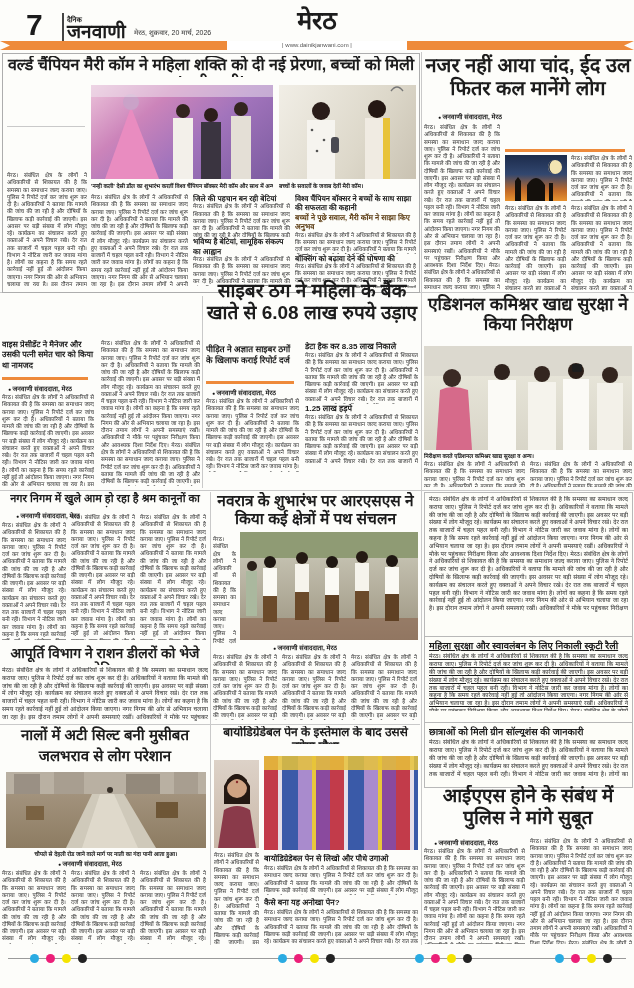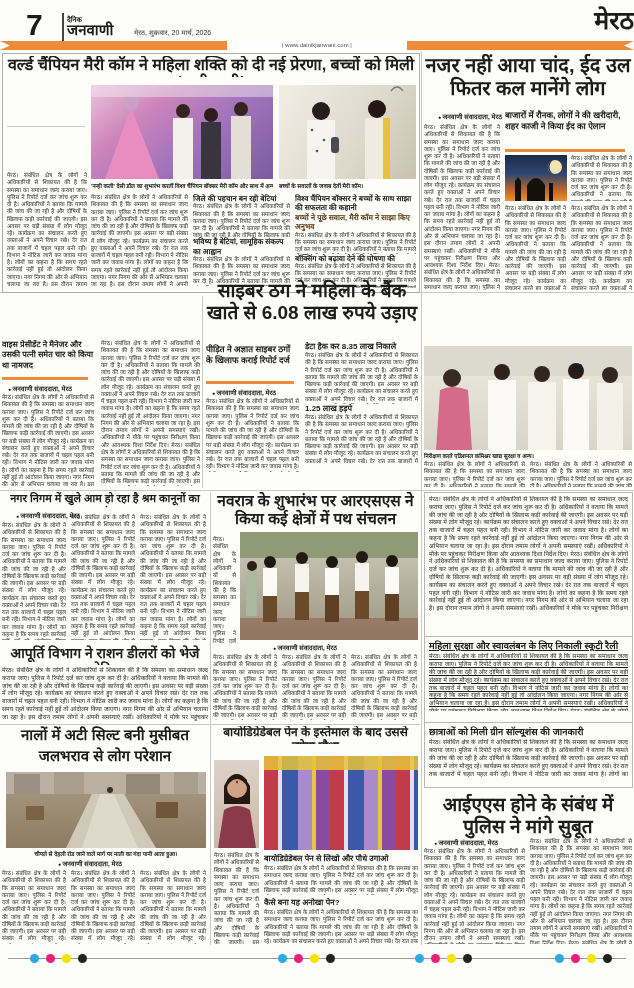--- a/index.html
+++ b/index.html
@@ -2,21 +2,21 @@
 <html><head>
 <meta charset="utf-8">
 <style>
   html,body{margin:0;padding:0;background:#e9e9e9;}
   .sheet{position:relative;width:634px;height:988px;background:#fdfdfa;margin:0 auto;
          font-family:"Liberation Sans","DejaVu Sans",sans-serif;color:#1c1c1c;overflow:hidden;}
   .abs{position:absolute;}
   
   .pageno{font-size:30px;font-weight:bold;line-height:1;}
   .brand-pre{font-size:7px;font-weight:bold;}
-  .brand-name{font-size:15px;font-weight:bold;line-height:1;}
+  .brand-name{font-size:19px;font-weight:bold;line-height:1;}
   .edition{font-size:7px;color:#333;}
   .masthead{width:100%;text-align:center;font-size:25px;font-weight:bold;line-height:1;}
   .ribbon{left:0;top:41px;width:634px;height:9px;background:#ee8a3a;
           clip-path:polygon(0 0,10px 50%,0 100%,100% 100%,624px 50%,100% 0);}
   .urlbox{left:227px;top:41px;width:180px;height:9px;background:#fff;text-align:center;
           font-size:6px;line-height:9px;color:#555;}
   
   .hl{font-weight:bold;line-height:1.15;text-align:center;overflow:hidden;margin:0;}
   .standfirst{font-weight:bold;font-size:8px;line-height:1.3;overflow:hidden;}
   .obar{height:3px;background:#ee8a3a;}
@@ -49,21 +49,21 @@
 </head>
 <body>
 
 <div class="sheet">
 
   <div class="abs pageno" style="left:26px;top:10px;">7</div>
   <div class="abs" style="left:62px;top:13px;width:1.5px;height:28px;background:#444;"></div>
   <div class="abs brand-pre" style="left:67px;top:15px;">दैनिक</div>
   <div class="abs brand-name" style="left:67px;top:22px;">जनवाणी</div>
   <div class="abs edition" style="left:134px;top:28px;">मेरठ, शुक्रवार, 20 मार्च, 2026</div>
-  <div class="abs masthead" style="left:0;top:8px;text-align:right;">मेरठ</div>
+  <div class="abs masthead" style="left:0;top:8px;">मेरठ</div>
   <div class="abs ribbon"></div>
   <div class="abs urlbox">| www.dainikjanwani.com |</div>
 
   <div class="abs rh" style="left:0;top:292px;width:634px;"></div>
   <div class="abs rh" style="left:0;top:490px;width:634px;"></div>
   <div class="abs rh" style="left:0;top:724px;width:420px;"></div>
   <div class="abs rv" style="left:421px;top:52px;height:893px;"></div>
   <div class="abs rv" style="left:202px;top:296px;height:192px;"></div>
   <div class="abs rv" style="left:210px;top:492px;height:453px;"></div>
 
@@ -119,21 +119,20 @@
       <div class="greek" style="height:22px;">मेरठ। संबंधित क्षेत्र के लोगों ने अधिकारियों से शिकायत की है कि समस्या का समाधान जल्द कराया जाए। पुलिस ने रिपोर्ट दर्ज कर जांच शुरू कर दी है। अधिकारियों ने बताया कि मामले की जांच की जा रही है और दोषियों के खिलाफ कड़ी कार्रवाई की जाएगी। इस अवसर पर बड़ी संख्या में लोग मौजूद रहे। कार्यक्रम का संचालन करते हुए वक्ताओं ने अपने विचार रखे। देर रात तक बाजारों में चहल पहल बनी रही। विभाग ने नोटिस जारी कर जवाब मांगा है। लोगों का कहना है कि समय रहते कार्रवाई नहीं हुई तो आंदोलन किया जाएगा। नगर निगम की ओर से अभियान चलाया जा रहा है। इस दौरान तमाम लोगों ने अपनी समस्याएं रखीं। अधिकारियों ने मौके पर पहुंचकर निरीक्षण किया और आवश्यक दिशा निर्देश दिए।  मेरठ। संबंधित क्षेत्र के लोगों ने अधिकारियों से शिकायत की है कि समस्या का समाधान जल्द कराया जाए। पुलिस ने रिपोर्ट दर्ज कर जांच शुरू कर दी है। अधिकारियों ने बताया कि मामले की जांच की जा रही है और दोषियों के खिलाफ कड़ी कार्रवाई की जाएगी। इस अवसर पर बड़ी संख्या में लोग मौजूद रहे। कार्यक्रम का संचालन करते हुए वक्ताओं ने अपने विचार रखे। देर रात तक बाजारों में चहल पहल बनी रही। विभाग ने नोटिस जारी कर जवाब मांगा है। लोगों का कहना है कि समय रहते कार्रवाई नहीं हुई तो आंदोलन किया जाएगा। नगर निगम की ओर से अभियान चलाया जा रहा है। इस दौरान तमाम लोगों ने अपनी समस्याएं रखीं। अधिकारियों ने मौके पर पहुंचकर निरीक्षण किया और आवश्यक दिशा निर्देश दिए।  मेरठ। संबंधित क्षेत्र के लोगों ने अधिकारियों से शिकायत की है कि समस्या का समाधान जल्द कराया जाए। पुलिस ने रिपोर्ट दर्ज कर जांच शुरू कर दी है। अधिकारियों ने बताया कि मामले की जांच की जा रही है और दोषियों के खिलाफ कड़ी कार्रवाई की जाएगी। इस अवसर पर बड़ी संख्या में लोग मौजूद रहे। कार्यक्रम का संचालन करते हुए वक्ताओं ने अपने विचार रखे। देर रात तक बाजारों में चहल पहल बनी रही। विभाग ने नोटिस जारी कर जवाब मांगा है। लोगों का कहना है कि समय रहते कार्रवाई नहीं हुई तो आंदोलन किया जाएगा। नगर निगम की ओर से अभियान चलाया जा रहा है। इस दौरान तमाम लोगों ने अपनी समस्याएं रखीं। अधिकारियों ने मौके पर पहुंचकर निरीक्षण किया और आवश्यक दिशा निर्देश दिए।  </div>
       <div class="sub">बॉक्सिंग को बढ़ावा देने की घोषणा की</div>
       <div class="greek" style="height:26px;">मेरठ। संबंधित क्षेत्र के लोगों ने अधिकारियों से शिकायत की है कि समस्या का समाधान जल्द कराया जाए। पुलिस ने रिपोर्ट दर्ज कर जांच शुरू कर दी है। अधिकारियों ने बताया कि मामले की जांच की जा रही है और दोषियों के खिलाफ कड़ी कार्रवाई की जाएगी। इस अवसर पर बड़ी संख्या में लोग मौजूद रहे। कार्यक्रम का संचालन करते हुए वक्ताओं ने अपने विचार रखे। देर रात तक बाजारों में चहल पहल बनी रही। विभाग ने नोटिस जारी कर जवाब मांगा है। लोगों का कहना है कि समय रहते कार्रवाई नहीं हुई तो आंदोलन किया जाएगा। नगर निगम की ओर से अभियान चलाया जा रहा है। इस दौरान तमाम लोगों ने अपनी समस्याएं रखीं। अधिकारियों ने मौके पर पहुंचकर निरीक्षण किया और आवश्यक दिशा निर्देश दिए।  मेरठ। संबंधित क्षेत्र के लोगों ने अधिकारियों से शिकायत की है कि समस्या का समाधान जल्द कराया जाए। पुलिस ने रिपोर्ट दर्ज कर जांच शुरू कर दी है। अधिकारियों ने बताया कि मामले की जांच की जा रही है और दोषियों के खिलाफ कड़ी कार्रवाई की जाएगी। इस अवसर पर बड़ी संख्या में लोग मौजूद रहे। कार्यक्रम का संचालन करते हुए वक्ताओं ने अपने विचार रखे। देर रात तक बाजारों में चहल पहल बनी रही। विभाग ने नोटिस जारी कर जवाब मांगा है। लोगों का कहना है कि समय रहते कार्रवाई नहीं हुई तो आंदोलन किया जाएगा। नगर निगम की ओर से अभियान चलाया जा रहा है। इस दौरान तमाम लोगों ने अपनी समस्याएं रखीं। अधिकारियों ने मौके पर पहुंचकर निरीक्षण किया और आवश्यक दिशा निर्देश दिए।  मेरठ। संबंधित क्षेत्र के लोगों ने अधिकारियों से शिकायत की है कि समस्या का समाधान जल्द कराया जाए। पुलिस ने रिपोर्ट दर्ज कर जांच शुरू कर दी है। अधिकारियों ने बताया कि मामले की जांच की जा रही है और दोषियों के खिलाफ कड़ी कार्रवाई की जाएगी। इस अवसर पर बड़ी संख्या में लोग मौजूद रहे। कार्यक्रम का संचालन करते हुए वक्ताओं ने अपने विचार रखे। देर रात तक बाजारों में चहल पहल बनी रही। विभाग ने नोटिस जारी कर जवाब मांगा है। लोगों का कहना है कि समय रहते कार्रवाई नहीं हुई तो आंदोलन किया जाएगा। नगर निगम की ओर से अभियान चलाया जा रहा है। इस दौरान तमाम लोगों ने अपनी समस्याएं रखीं। अधिकारियों ने मौके पर पहुंचकर निरीक्षण किया और आवश्यक दिशा निर्देश दिए।  </div>
     </div>
   </div>
 
   <div class="abs" style="left:424px;top:54px;width:208px;height:236px;">
     <h2 class="hl" style="position:absolute;left:0;top:0;width:208px;height:52px;font-size:20px;">नजर नहीं आया चांद, ईद उल फितर कल मानेंगे लोग</h2>
     <div class="byline abs" style="left:14px;top:58px;">जनवाणी संवाददाता, मेरठ</div>
     <div class="greek abs" style="left:0;top:70px;width:76px;height:166px;">मेरठ। संबंधित क्षेत्र के लोगों ने अधिकारियों से शिकायत की है कि समस्या का समाधान जल्द कराया जाए। पुलिस ने रिपोर्ट दर्ज कर जांच शुरू कर दी है। अधिकारियों ने बताया कि मामले की जांच की जा रही है और दोषियों के खिलाफ कड़ी कार्रवाई की जाएगी। इस अवसर पर बड़ी संख्या में लोग मौजूद रहे। कार्यक्रम का संचालन करते हुए वक्ताओं ने अपने विचार रखे। देर रात तक बाजारों में चहल पहल बनी रही। विभाग ने नोटिस जारी कर जवाब मांगा है। लोगों का कहना है कि समय रहते कार्रवाई नहीं हुई तो आंदोलन किया जाएगा। नगर निगम की ओर से अभियान चलाया जा रहा है। इस दौरान तमाम लोगों ने अपनी समस्याएं रखीं। अधिकारियों ने मौके पर पहुंचकर निरीक्षण किया और आवश्यक दिशा निर्देश दिए।  मेरठ। संबंधित क्षेत्र के लोगों ने अधिकारियों से शिकायत की है कि समस्या का समाधान जल्द कराया जाए। पुलिस ने रिपोर्ट दर्ज कर जांच शुरू कर दी है। अधिकारियों ने बताया कि मामले की जांच की जा रही है और दोषियों के खिलाफ कड़ी कार्रवाई की जाएगी। इस अवसर पर बड़ी संख्या में लोग मौजूद रहे। कार्यक्रम का संचालन करते हुए वक्ताओं ने अपने विचार रखे। देर रात तक बाजारों में चहल पहल बनी रही। विभाग ने नोटिस जारी कर जवाब मांगा है। लोगों का कहना है कि समय रहते कार्रवाई नहीं हुई तो आंदोलन किया जाएगा। नगर निगम की ओर से अभियान चलाया जा रहा है। इस दौरान तमाम लोगों ने अपनी समस्याएं रखीं। अधिकारियों ने मौके पर पहुंचकर निरीक्षण किया और आवश्यक दिशा निर्देश दिए।  मेरठ। संबंधित क्षेत्र के लोगों ने अधिकारियों से शिकायत की है कि समस्या का समाधान जल्द कराया जाए। पुलिस ने रिपोर्ट दर्ज कर जांच शुरू कर दी है। अधिकारियों ने बताया कि मामले की जांच की जा रही है और दोषियों के खिलाफ कड़ी कार्रवाई की जाएगी। इस अवसर पर बड़ी संख्या में लोग मौजूद रहे। कार्यक्रम का संचालन करते हुए वक्ताओं ने अपने विचार रखे। देर रात तक बाजारों में चहल पहल बनी रही। विभाग ने नोटिस जारी कर जवाब मांगा है। लोगों का कहना है कि समय रहते कार्रवाई नहीं हुई तो आंदोलन किया जाएगा। नगर निगम की ओर से अभियान चलाया जा रहा है। इस दौरान तमाम लोगों ने अपनी समस्याएं रखीं। अधिकारियों ने मौके पर पहुंचकर निरीक्षण किया और आवश्यक दिशा निर्देश दिए।  </div>
-    <div class="standfirst abs" style="left:81px;top:56px;width:127px;height:38px;font-size:8.5px;">बाजारों में रौनक, लोगों ने की खरीदारी, शहर काजी ने किया ईद का ऐलान</div>
     <div class="obar abs" style="left:81px;top:95px;width:120px;"></div>
     <div class="photo ph-mosque abs" style="left:81px;top:101px;width:62px;height:46px;">
       <svg width="62" height="46" viewBox="0 0 62 46">
         <circle cx="50" cy="12" r="7" fill="#f2e4b2"></circle>
           <circle cx="53" cy="10" r="6" fill="#2a3550" opacity="0.0"></circle>
         <path d="M50,5 a7,7 0 1,0 0.1,14 a5.5,7 0 1,1 -0.1,-14" fill="#27324e"></path>
         <path d="M10,46 L10,26 L13,22 L16,26 L16,46 Z" fill="#14100c"></path>
         <path d="M22,46 L22,30 Q31,16 40,30 L40,46 Z" fill="#14100c"></path>
         <rect x="44" y="28" width="4" height="18" fill="#14100c"></rect>
       </svg>
@@ -159,20 +158,21 @@
     <div class="greek abs" style="left:0;top:118px;width:93px;height:74px;">मेरठ। संबंधित क्षेत्र के लोगों ने अधिकारियों से शिकायत की है कि समस्या का समाधान जल्द कराया जाए। पुलिस ने रिपोर्ट दर्ज कर जांच शुरू कर दी है। अधिकारियों ने बताया कि मामले की जांच की जा रही है और दोषियों के खिलाफ कड़ी कार्रवाई की जाएगी। इस अवसर पर बड़ी संख्या में लोग मौजूद रहे। कार्यक्रम का संचालन करते हुए वक्ताओं ने अपने विचार रखे। देर रात तक बाजारों में चहल पहल बनी रही। विभाग ने नोटिस जारी कर जवाब मांगा है। लोगों का कहना है कि समय रहते कार्रवाई नहीं हुई तो आंदोलन किया जाएगा। नगर निगम की ओर से अभियान चलाया जा रहा है। इस दौरान तमाम लोगों ने अपनी समस्याएं रखीं। अधिकारियों ने मौके पर पहुंचकर निरीक्षण किया और आवश्यक दिशा निर्देश दिए।  मेरठ। संबंधित क्षेत्र के लोगों ने अधिकारियों से शिकायत की है कि समस्या का समाधान जल्द कराया जाए। पुलिस ने रिपोर्ट दर्ज कर जांच शुरू कर दी है। अधिकारियों ने बताया कि मामले की जांच की जा रही है और दोषियों के खिलाफ कड़ी कार्रवाई की जाएगी। इस अवसर पर बड़ी संख्या में लोग मौजूद रहे। कार्यक्रम का संचालन करते हुए वक्ताओं ने अपने विचार रखे। देर रात तक बाजारों में चहल पहल बनी रही। विभाग ने नोटिस जारी कर जवाब मांगा है। लोगों का कहना है कि समय रहते कार्रवाई नहीं हुई तो आंदोलन किया जाएगा। नगर निगम की ओर से अभियान चलाया जा रहा है। इस दौरान तमाम लोगों ने अपनी समस्याएं रखीं। अधिकारियों ने मौके पर पहुंचकर निरीक्षण किया और आवश्यक दिशा निर्देश दिए।  मेरठ। संबंधित क्षेत्र के लोगों ने अधिकारियों से शिकायत की है कि समस्या का समाधान जल्द कराया जाए। पुलिस ने रिपोर्ट दर्ज कर जांच शुरू कर दी है। अधिकारियों ने बताया कि मामले की जांच की जा रही है और दोषियों के खिलाफ कड़ी कार्रवाई की जाएगी। इस अवसर पर बड़ी संख्या में लोग मौजूद रहे। कार्यक्रम का संचालन करते हुए वक्ताओं ने अपने विचार रखे। देर रात तक बाजारों में चहल पहल बनी रही। विभाग ने नोटिस जारी कर जवाब मांगा है। लोगों का कहना है कि समय रहते कार्रवाई नहीं हुई तो आंदोलन किया जाएगा। नगर निगम की ओर से अभियान चलाया जा रहा है। इस दौरान तमाम लोगों ने अपनी समस्याएं रखीं। अधिकारियों ने मौके पर पहुंचकर निरीक्षण किया और आवश्यक दिशा निर्देश दिए।  </div>
     <div class="abs" style="left:99px;top:62px;width:113px;height:130px;overflow:hidden;">
       <div class="sub" style="font-size:8px;">डेटा हैक कर 8.35 लाख निकाले</div>
       <div class="greek" style="height:52px;">मेरठ। संबंधित क्षेत्र के लोगों ने अधिकारियों से शिकायत की है कि समस्या का समाधान जल्द कराया जाए। पुलिस ने रिपोर्ट दर्ज कर जांच शुरू कर दी है। अधिकारियों ने बताया कि मामले की जांच की जा रही है और दोषियों के खिलाफ कड़ी कार्रवाई की जाएगी। इस अवसर पर बड़ी संख्या में लोग मौजूद रहे। कार्यक्रम का संचालन करते हुए वक्ताओं ने अपने विचार रखे। देर रात तक बाजारों में चहल पहल बनी रही। विभाग ने नोटिस जारी कर जवाब मांगा है। लोगों का कहना है कि समय रहते कार्रवाई नहीं हुई तो आंदोलन किया जाएगा। नगर निगम की ओर से अभियान चलाया जा रहा है। इस दौरान तमाम लोगों ने अपनी समस्याएं रखीं। अधिकारियों ने मौके पर पहुंचकर निरीक्षण किया और आवश्यक दिशा निर्देश दिए।  मेरठ। संबंधित क्षेत्र के लोगों ने अधिकारियों से शिकायत की है कि समस्या का समाधान जल्द कराया जाए। पुलिस ने रिपोर्ट दर्ज कर जांच शुरू कर दी है। अधिकारियों ने बताया कि मामले की जांच की जा रही है और दोषियों के खिलाफ कड़ी कार्रवाई की जाएगी। इस अवसर पर बड़ी संख्या में लोग मौजूद रहे। कार्यक्रम का संचालन करते हुए वक्ताओं ने अपने विचार रखे। देर रात तक बाजारों में चहल पहल बनी रही। विभाग ने नोटिस जारी कर जवाब मांगा है। लोगों का कहना है कि समय रहते कार्रवाई नहीं हुई तो आंदोलन किया जाएगा। नगर निगम की ओर से अभियान चलाया जा रहा है। इस दौरान तमाम लोगों ने अपनी समस्याएं रखीं। अधिकारियों ने मौके पर पहुंचकर निरीक्षण किया और आवश्यक दिशा निर्देश दिए।  मेरठ। संबंधित क्षेत्र के लोगों ने अधिकारियों से शिकायत की है कि समस्या का समाधान जल्द कराया जाए। पुलिस ने रिपोर्ट दर्ज कर जांच शुरू कर दी है। अधिकारियों ने बताया कि मामले की जांच की जा रही है और दोषियों के खिलाफ कड़ी कार्रवाई की जाएगी। इस अवसर पर बड़ी संख्या में लोग मौजूद रहे। कार्यक्रम का संचालन करते हुए वक्ताओं ने अपने विचार रखे। देर रात तक बाजारों में चहल पहल बनी रही। विभाग ने नोटिस जारी कर जवाब मांगा है। लोगों का कहना है कि समय रहते कार्रवाई नहीं हुई तो आंदोलन किया जाएगा। नगर निगम की ओर से अभियान चलाया जा रहा है। इस दौरान तमाम लोगों ने अपनी समस्याएं रखीं। अधिकारियों ने मौके पर पहुंचकर निरीक्षण किया और आवश्यक दिशा निर्देश दिए।  </div>
       <div class="sub" style="font-size:8px;">1.25 लाख हड़पे</div>
       <div class="greek" style="height:50px;">मेरठ। संबंधित क्षेत्र के लोगों ने अधिकारियों से शिकायत की है कि समस्या का समाधान जल्द कराया जाए। पुलिस ने रिपोर्ट दर्ज कर जांच शुरू कर दी है। अधिकारियों ने बताया कि मामले की जांच की जा रही है और दोषियों के खिलाफ कड़ी कार्रवाई की जाएगी। इस अवसर पर बड़ी संख्या में लोग मौजूद रहे। कार्यक्रम का संचालन करते हुए वक्ताओं ने अपने विचार रखे। देर रात तक बाजारों में चहल पहल बनी रही। विभाग ने नोटिस जारी कर जवाब मांगा है। लोगों का कहना है कि समय रहते कार्रवाई नहीं हुई तो आंदोलन किया जाएगा। नगर निगम की ओर से अभियान चलाया जा रहा है। इस दौरान तमाम लोगों ने अपनी समस्याएं रखीं। अधिकारियों ने मौके पर पहुंचकर निरीक्षण किया और आवश्यक दिशा निर्देश दिए।  मेरठ। संबंधित क्षेत्र के लोगों ने अधिकारियों से शिकायत की है कि समस्या का समाधान जल्द कराया जाए। पुलिस ने रिपोर्ट दर्ज कर जांच शुरू कर दी है। अधिकारियों ने बताया कि मामले की जांच की जा रही है और दोषियों के खिलाफ कड़ी कार्रवाई की जाएगी। इस अवसर पर बड़ी संख्या में लोग मौजूद रहे। कार्यक्रम का संचालन करते हुए वक्ताओं ने अपने विचार रखे। देर रात तक बाजारों में चहल पहल बनी रही। विभाग ने नोटिस जारी कर जवाब मांगा है। लोगों का कहना है कि समय रहते कार्रवाई नहीं हुई तो आंदोलन किया जाएगा। नगर निगम की ओर से अभियान चलाया जा रहा है। इस दौरान तमाम लोगों ने अपनी समस्याएं रखीं। अधिकारियों ने मौके पर पहुंचकर निरीक्षण किया और आवश्यक दिशा निर्देश दिए।  मेरठ। संबंधित क्षेत्र के लोगों ने अधिकारियों से शिकायत की है कि समस्या का समाधान जल्द कराया जाए। पुलिस ने रिपोर्ट दर्ज कर जांच शुरू कर दी है। अधिकारियों ने बताया कि मामले की जांच की जा रही है और दोषियों के खिलाफ कड़ी कार्रवाई की जाएगी। इस अवसर पर बड़ी संख्या में लोग मौजूद रहे। कार्यक्रम का संचालन करते हुए वक्ताओं ने अपने विचार रखे। देर रात तक बाजारों में चहल पहल बनी रही। विभाग ने नोटिस जारी कर जवाब मांगा है। लोगों का कहना है कि समय रहते कार्रवाई नहीं हुई तो आंदोलन किया जाएगा। नगर निगम की ओर से अभियान चलाया जा रहा है। इस दौरान तमाम लोगों ने अपनी समस्याएं रखीं। अधिकारियों ने मौके पर पहुंचकर निरीक्षण किया और आवश्यक दिशा निर्देश दिए।  </div>
     </div>
   </div>
 
   <div class="abs" style="left:424px;top:294px;width:208px;height:194px;">
+    <h2 class="hl" style="position:absolute;left:0;top:0;width:208px;height:44px;font-size:17.5px;">एडिशनल कमिश्नर खाद्य सुरक्षा ने किया निरीक्षण</h2>
     <div class="photo ph-insp abs" style="left:0;top:52px;width:208px;height:104px;">
       <svg width="208" height="104" viewBox="0 0 208 104">
         <rect x="0" y="0" width="208" height="30" fill="#dcd9cf"></rect>
         <circle cx="28" cy="32" r="9" fill="#3a2a24"></circle>
           <path d="M12,104 L16,44 Q28,38 44,44 L48,104 Z" fill="#d66a8a"></path>
         <circle cx="78" cy="26" r="8" fill="#2f221d"></circle>
           <rect x="64" y="34" width="28" height="70" fill="#fbfaf6"></rect>
         <circle cx="118" cy="28" r="8" fill="#33251f"></circle>
           <rect x="104" y="36" width="28" height="68" fill="#f5f3ec"></rect>
         <circle cx="152" cy="25" r="8" fill="#2b1e18"></circle>
@@ -283,21 +283,21 @@
     </div>
     <div class="greek abs" style="left:1px;top:126px;width:45px;height:92px;">मेरठ। संबंधित क्षेत्र के लोगों ने अधिकारियों से शिकायत की है कि समस्या का समाधान जल्द कराया जाए। पुलिस ने रिपोर्ट दर्ज कर जांच शुरू कर दी है। अधिकारियों ने बताया कि मामले की जांच की जा रही है और दोषियों के खिलाफ कड़ी कार्रवाई की जाएगी। इस अवसर पर बड़ी संख्या में लोग मौजूद रहे। कार्यक्रम का संचालन करते हुए वक्ताओं ने अपने विचार रखे। देर रात तक बाजारों में चहल पहल बनी रही। विभाग ने नोटिस जारी कर जवाब मांगा है। लोगों का कहना है कि समय रहते कार्रवाई नहीं हुई तो आंदोलन किया जाएगा। नगर निगम की ओर से अभियान चलाया जा रहा है। इस दौरान तमाम लोगों ने अपनी समस्याएं रखीं। अधिकारियों ने मौके पर पहुंचकर निरीक्षण किया और आवश्यक दिशा निर्देश दिए।  मेरठ। संबंधित क्षेत्र के लोगों ने अधिकारियों से शिकायत की है कि समस्या का समाधान जल्द कराया जाए। पुलिस ने रिपोर्ट दर्ज कर जांच शुरू कर दी है। अधिकारियों ने बताया कि मामले की जांच की जा रही है और दोषियों के खिलाफ कड़ी कार्रवाई की जाएगी। इस अवसर पर बड़ी संख्या में लोग मौजूद रहे। कार्यक्रम का संचालन करते हुए वक्ताओं ने अपने विचार रखे। देर रात तक बाजारों में चहल पहल बनी रही। विभाग ने नोटिस जारी कर जवाब मांगा है। लोगों का कहना है कि समय रहते कार्रवाई नहीं हुई तो आंदोलन किया जाएगा। नगर निगम की ओर से अभियान चलाया जा रहा है। इस दौरान तमाम लोगों ने अपनी समस्याएं रखीं। अधिकारियों ने मौके पर पहुंचकर निरीक्षण किया और आवश्यक दिशा निर्देश दिए।  मेरठ। संबंधित क्षेत्र के लोगों ने अधिकारियों से शिकायत की है कि समस्या का समाधान जल्द कराया जाए। पुलिस ने रिपोर्ट दर्ज कर जांच शुरू कर दी है। अधिकारियों ने बताया कि मामले की जांच की जा रही है और दोषियों के खिलाफ कड़ी कार्रवाई की जाएगी। इस अवसर पर बड़ी संख्या में लोग मौजूद रहे। कार्यक्रम का संचालन करते हुए वक्ताओं ने अपने विचार रखे। देर रात तक बाजारों में चहल पहल बनी रही। विभाग ने नोटिस जारी कर जवाब मांगा है। लोगों का कहना है कि समय रहते कार्रवाई नहीं हुई तो आंदोलन किया जाएगा। नगर निगम की ओर से अभियान चलाया जा रहा है। इस दौरान तमाम लोगों ने अपनी समस्याएं रखीं। अधिकारियों ने मौके पर पहुंचकर निरीक्षण किया और आवश्यक दिशा निर्देश दिए।  </div>
     <div class="photo ph-pens abs" style="left:51px;top:30px;width:154px;height:94px;"></div>
     <div class="sub abs" style="left:51px;top:128px;width:154px;font-size:8px;">बायोडिग्रेडेबल पेन से लिखो और पौधे उगाओ</div>
     <div class="greek abs" style="left:51px;top:139px;width:154px;height:30px;">मेरठ। संबंधित क्षेत्र के लोगों ने अधिकारियों से शिकायत की है कि समस्या का समाधान जल्द कराया जाए। पुलिस ने रिपोर्ट दर्ज कर जांच शुरू कर दी है। अधिकारियों ने बताया कि मामले की जांच की जा रही है और दोषियों के खिलाफ कड़ी कार्रवाई की जाएगी। इस अवसर पर बड़ी संख्या में लोग मौजूद रहे। कार्यक्रम का संचालन करते हुए वक्ताओं ने अपने विचार रखे। देर रात तक बाजारों में चहल पहल बनी रही। विभाग ने नोटिस जारी कर जवाब मांगा है। लोगों का कहना है कि समय रहते कार्रवाई नहीं हुई तो आंदोलन किया जाएगा। नगर निगम की ओर से अभियान चलाया जा रहा है। इस दौरान तमाम लोगों ने अपनी समस्याएं रखीं। अधिकारियों ने मौके पर पहुंचकर निरीक्षण किया और आवश्यक दिशा निर्देश दिए।  मेरठ। संबंधित क्षेत्र के लोगों ने अधिकारियों से शिकायत की है कि समस्या का समाधान जल्द कराया जाए। पुलिस ने रिपोर्ट दर्ज कर जांच शुरू कर दी है। अधिकारियों ने बताया कि मामले की जांच की जा रही है और दोषियों के खिलाफ कड़ी कार्रवाई की जाएगी। इस अवसर पर बड़ी संख्या में लोग मौजूद रहे। कार्यक्रम का संचालन करते हुए वक्ताओं ने अपने विचार रखे। देर रात तक बाजारों में चहल पहल बनी रही। विभाग ने नोटिस जारी कर जवाब मांगा है। लोगों का कहना है कि समय रहते कार्रवाई नहीं हुई तो आंदोलन किया जाएगा। नगर निगम की ओर से अभियान चलाया जा रहा है। इस दौरान तमाम लोगों ने अपनी समस्याएं रखीं। अधिकारियों ने मौके पर पहुंचकर निरीक्षण किया और आवश्यक दिशा निर्देश दिए।  मेरठ। संबंधित क्षेत्र के लोगों ने अधिकारियों से शिकायत की है कि समस्या का समाधान जल्द कराया जाए। पुलिस ने रिपोर्ट दर्ज कर जांच शुरू कर दी है। अधिकारियों ने बताया कि मामले की जांच की जा रही है और दोषियों के खिलाफ कड़ी कार्रवाई की जाएगी। इस अवसर पर बड़ी संख्या में लोग मौजूद रहे। कार्यक्रम का संचालन करते हुए वक्ताओं ने अपने विचार रखे। देर रात तक बाजारों में चहल पहल बनी रही। विभाग ने नोटिस जारी कर जवाब मांगा है। लोगों का कहना है कि समय रहते कार्रवाई नहीं हुई तो आंदोलन किया जाएगा। नगर निगम की ओर से अभियान चलाया जा रहा है। इस दौरान तमाम लोगों ने अपनी समस्याएं रखीं। अधिकारियों ने मौके पर पहुंचकर निरीक्षण किया और आवश्यक दिशा निर्देश दिए।  </div>
     <div class="sub abs" style="left:51px;top:172px;width:154px;font-size:8px;">कैसे बना यह अनोखा पेन?</div>
     <div class="greek abs" style="left:51px;top:183px;width:154px;height:35px;">मेरठ। संबंधित क्षेत्र के लोगों ने अधिकारियों से शिकायत की है कि समस्या का समाधान जल्द कराया जाए। पुलिस ने रिपोर्ट दर्ज कर जांच शुरू कर दी है। अधिकारियों ने बताया कि मामले की जांच की जा रही है और दोषियों के खिलाफ कड़ी कार्रवाई की जाएगी। इस अवसर पर बड़ी संख्या में लोग मौजूद रहे। कार्यक्रम का संचालन करते हुए वक्ताओं ने अपने विचार रखे। देर रात तक बाजारों में चहल पहल बनी रही। विभाग ने नोटिस जारी कर जवाब मांगा है। लोगों का कहना है कि समय रहते कार्रवाई नहीं हुई तो आंदोलन किया जाएगा। नगर निगम की ओर से अभियान चलाया जा रहा है। इस दौरान तमाम लोगों ने अपनी समस्याएं रखीं। अधिकारियों ने मौके पर पहुंचकर निरीक्षण किया और आवश्यक दिशा निर्देश दिए।  मेरठ। संबंधित क्षेत्र के लोगों ने अधिकारियों से शिकायत की है कि समस्या का समाधान जल्द कराया जाए। पुलिस ने रिपोर्ट दर्ज कर जांच शुरू कर दी है। अधिकारियों ने बताया कि मामले की जांच की जा रही है और दोषियों के खिलाफ कड़ी कार्रवाई की जाएगी। इस अवसर पर बड़ी संख्या में लोग मौजूद रहे। कार्यक्रम का संचालन करते हुए वक्ताओं ने अपने विचार रखे। देर रात तक बाजारों में चहल पहल बनी रही। विभाग ने नोटिस जारी कर जवाब मांगा है। लोगों का कहना है कि समय रहते कार्रवाई नहीं हुई तो आंदोलन किया जाएगा। नगर निगम की ओर से अभियान चलाया जा रहा है। इस दौरान तमाम लोगों ने अपनी समस्याएं रखीं। अधिकारियों ने मौके पर पहुंचकर निरीक्षण किया और आवश्यक दिशा निर्देश दिए।  मेरठ। संबंधित क्षेत्र के लोगों ने अधिकारियों से शिकायत की है कि समस्या का समाधान जल्द कराया जाए। पुलिस ने रिपोर्ट दर्ज कर जांच शुरू कर दी है। अधिकारियों ने बताया कि मामले की जांच की जा रही है और दोषियों के खिलाफ कड़ी कार्रवाई की जाएगी। इस अवसर पर बड़ी संख्या में लोग मौजूद रहे। कार्यक्रम का संचालन करते हुए वक्ताओं ने अपने विचार रखे। देर रात तक बाजारों में चहल पहल बनी रही। विभाग ने नोटिस जारी कर जवाब मांगा है। लोगों का कहना है कि समय रहते कार्रवाई नहीं हुई तो आंदोलन किया जाएगा। नगर निगम की ओर से अभियान चलाया जा रहा है। इस दौरान तमाम लोगों ने अपनी समस्याएं रखीं। अधिकारियों ने मौके पर पहुंचकर निरीक्षण किया और आवश्यक दिशा निर्देश दिए।  </div>
   </div>
 
   <div class="abs" style="left:424px;top:784px;width:208px;height:162px;">
-    <h2 class="hl" style="position:absolute;left:0;top:10px;width:208px;height:50px;font-size:19px;">आईएएस होने के संबंध में पुलिस ने मांगे सुबूत</h2>
+    <h2 class="hl" style="position:absolute;left:0;top:1px;width:208px;height:50px;font-size:19px;">आईएएस होने के संबंध में पुलिस ने मांगे सुबूत</h2>
     <div class="byline abs" style="left:10px;top:54px;">जनवाणी संवाददाता, मेरठ</div>
     <div class="greek abs" style="left:0;top:64px;width:101px;height:96px;">मेरठ। संबंधित क्षेत्र के लोगों ने अधिकारियों से शिकायत की है कि समस्या का समाधान जल्द कराया जाए। पुलिस ने रिपोर्ट दर्ज कर जांच शुरू कर दी है। अधिकारियों ने बताया कि मामले की जांच की जा रही है और दोषियों के खिलाफ कड़ी कार्रवाई की जाएगी। इस अवसर पर बड़ी संख्या में लोग मौजूद रहे। कार्यक्रम का संचालन करते हुए वक्ताओं ने अपने विचार रखे। देर रात तक बाजारों में चहल पहल बनी रही। विभाग ने नोटिस जारी कर जवाब मांगा है। लोगों का कहना है कि समय रहते कार्रवाई नहीं हुई तो आंदोलन किया जाएगा। नगर निगम की ओर से अभियान चलाया जा रहा है। इस दौरान तमाम लोगों ने अपनी समस्याएं रखीं। अधिकारियों ने मौके पर पहुंचकर निरीक्षण किया और आवश्यक दिशा निर्देश दिए।  मेरठ। संबंधित क्षेत्र के लोगों ने अधिकारियों से शिकायत की है कि समस्या का समाधान जल्द कराया जाए। पुलिस ने रिपोर्ट दर्ज कर जांच शुरू कर दी है। अधिकारियों ने बताया कि मामले की जांच की जा रही है और दोषियों के खिलाफ कड़ी कार्रवाई की जाएगी। इस अवसर पर बड़ी संख्या में लोग मौजूद रहे। कार्यक्रम का संचालन करते हुए वक्ताओं ने अपने विचार रखे। देर रात तक बाजारों में चहल पहल बनी रही। विभाग ने नोटिस जारी कर जवाब मांगा है। लोगों का कहना है कि समय रहते कार्रवाई नहीं हुई तो आंदोलन किया जाएगा। नगर निगम की ओर से अभियान चलाया जा रहा है। इस दौरान तमाम लोगों ने अपनी समस्याएं रखीं। अधिकारियों ने मौके पर पहुंचकर निरीक्षण किया और आवश्यक दिशा निर्देश दिए।  मेरठ। संबंधित क्षेत्र के लोगों ने अधिकारियों से शिकायत की है कि समस्या का समाधान जल्द कराया जाए। पुलिस ने रिपोर्ट दर्ज कर जांच शुरू कर दी है। अधिकारियों ने बताया कि मामले की जांच की जा रही है और दोषियों के खिलाफ कड़ी कार्रवाई की जाएगी। इस अवसर पर बड़ी संख्या में लोग मौजूद रहे। कार्यक्रम का संचालन करते हुए वक्ताओं ने अपने विचार रखे। देर रात तक बाजारों में चहल पहल बनी रही। विभाग ने नोटिस जारी कर जवाब मांगा है। लोगों का कहना है कि समय रहते कार्रवाई नहीं हुई तो आंदोलन किया जाएगा। नगर निगम की ओर से अभियान चलाया जा रहा है। इस दौरान तमाम लोगों ने अपनी समस्याएं रखीं। अधिकारियों ने मौके पर पहुंचकर निरीक्षण किया और आवश्यक दिशा निर्देश दिए।  </div>
     <div class="greek abs" style="left:106px;top:54px;width:102px;height:106px;">मेरठ। संबंधित क्षेत्र के लोगों ने अधिकारियों से शिकायत की है कि समस्या का समाधान जल्द कराया जाए। पुलिस ने रिपोर्ट दर्ज कर जांच शुरू कर दी है। अधिकारियों ने बताया कि मामले की जांच की जा रही है और दोषियों के खिलाफ कड़ी कार्रवाई की जाएगी। इस अवसर पर बड़ी संख्या में लोग मौजूद रहे। कार्यक्रम का संचालन करते हुए वक्ताओं ने अपने विचार रखे। देर रात तक बाजारों में चहल पहल बनी रही। विभाग ने नोटिस जारी कर जवाब मांगा है। लोगों का कहना है कि समय रहते कार्रवाई नहीं हुई तो आंदोलन किया जाएगा। नगर निगम की ओर से अभियान चलाया जा रहा है। इस दौरान तमाम लोगों ने अपनी समस्याएं रखीं। अधिकारियों ने मौके पर पहुंचकर निरीक्षण किया और आवश्यक दिशा निर्देश दिए।  मेरठ। संबंधित क्षेत्र के लोगों ने अधिकारियों से शिकायत की है कि समस्या का समाधान जल्द कराया जाए। पुलिस ने रिपोर्ट दर्ज कर जांच शुरू कर दी है। अधिकारियों ने बताया कि मामले की जांच की जा रही है और दोषियों के खिलाफ कड़ी कार्रवाई की जाएगी। इस अवसर पर बड़ी संख्या में लोग मौजूद रहे। कार्यक्रम का संचालन करते हुए वक्ताओं ने अपने विचार रखे। देर रात तक बाजारों में चहल पहल बनी रही। विभाग ने नोटिस जारी कर जवाब मांगा है। लोगों का कहना है कि समय रहते कार्रवाई नहीं हुई तो आंदोलन किया जाएगा। नगर निगम की ओर से अभियान चलाया जा रहा है। इस दौरान तमाम लोगों ने अपनी समस्याएं रखीं। अधिकारियों ने मौके पर पहुंचकर निरीक्षण किया और आवश्यक दिशा निर्देश दिए।  मेरठ। संबंधित क्षेत्र के लोगों ने अधिकारियों से शिकायत की है कि समस्या का समाधान जल्द कराया जाए। पुलिस ने रिपोर्ट दर्ज कर जांच शुरू कर दी है। अधिकारियों ने बताया कि मामले की जांच की जा रही है और दोषियों के खिलाफ कड़ी कार्रवाई की जाएगी। इस अवसर पर बड़ी संख्या में लोग मौजूद रहे। कार्यक्रम का संचालन करते हुए वक्ताओं ने अपने विचार रखे। देर रात तक बाजारों में चहल पहल बनी रही। विभाग ने नोटिस जारी कर जवाब मांगा है। लोगों का कहना है कि समय रहते कार्रवाई नहीं हुई तो आंदोलन किया जाएगा। नगर निगम की ओर से अभियान चलाया जा रहा है। इस दौरान तमाम लोगों ने अपनी समस्याएं रखीं। अधिकारियों ने मौके पर पहुंचकर निरीक्षण किया और आवश्यक दिशा निर्देश दिए।  </div>
   </div>
 
   <div class="abs" style="left:8px;top:958px;width:618px;height:1px;background:#9a9a9a;"></div>
   <div class="abs dotgrp" style="left:30px;top:954px;">
     <span class="dot" style="background:#2aabe2;"></span>
     <span class="dot" style="background:#ec1f78;"></span>
     <span class="dot" style="background:#f5e400;"></span>

